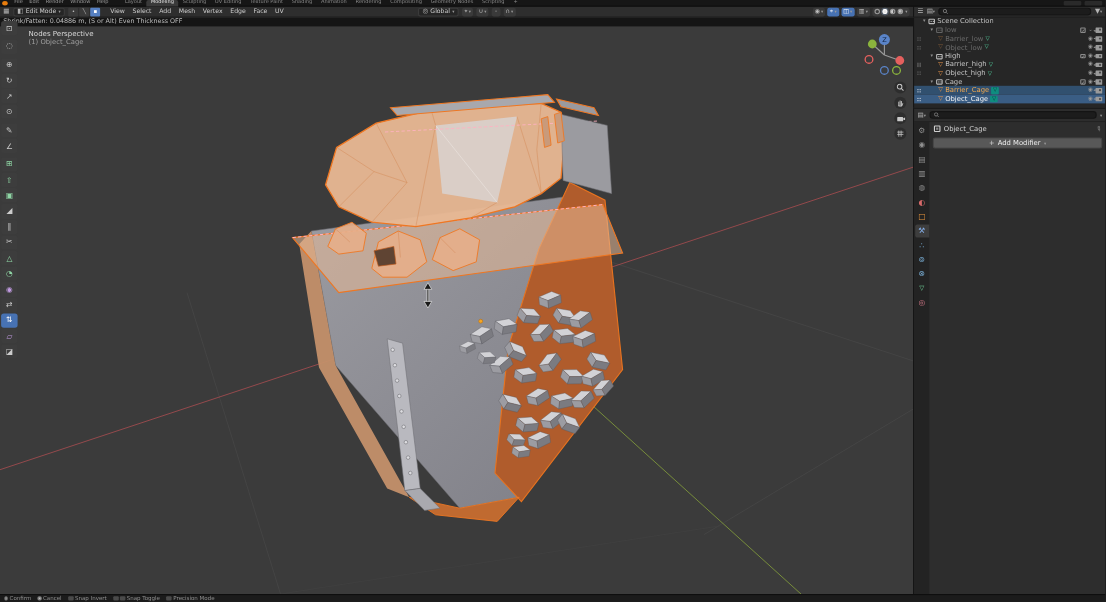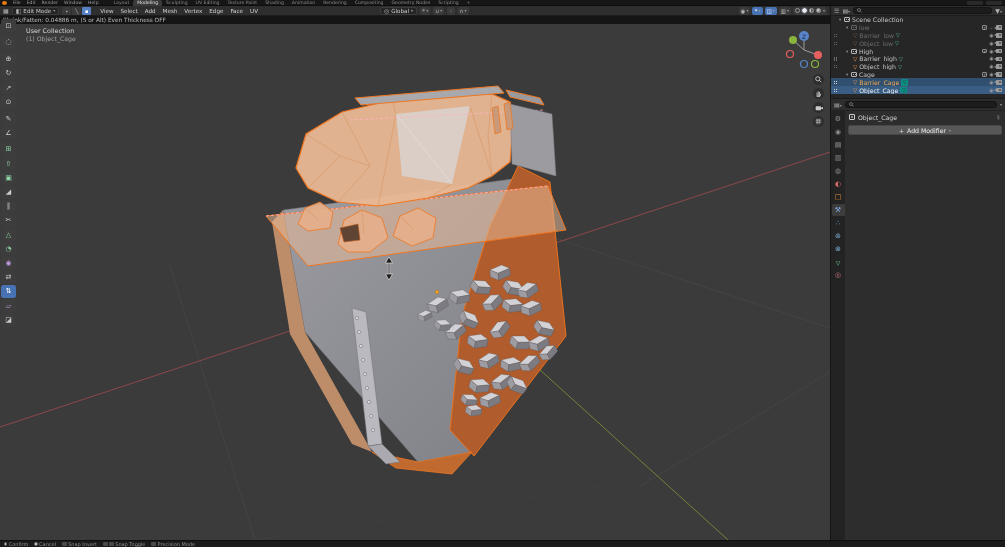--- a/index.html
+++ b/index.html
@@ -431,21 +431,21 @@
     <span class="tool active">⇅</span>
     <span class="tool purple">▱</span>
     <span class="tool">◪</span>
   </div>
 
   <div class="viewport">
     <div class="op-strip">
       <span>Shrink/Fatten: 0.04886 m, (S or Alt) Even Thickness OFF</span>
     </div>
     <div class="view-labels">
-      <div class="l1">User Collection</div>
+      <div class="l1">Nodes Perspective</div>
       <div class="l2">(1) Object_Cage</div>
     </div>
 
     <svg class="scene-svg" width="830" height="524" viewBox="0 0 830 524">
       <defs>
         <linearGradient id="gshield" x1="0" y1="0" x2="1" y2="1">
           <stop offset="0" stop-color="#9b9ba1"></stop>
             <stop offset="1" stop-color="#7e7e86"></stop>
         </linearGradient>
         <g id="brick">

